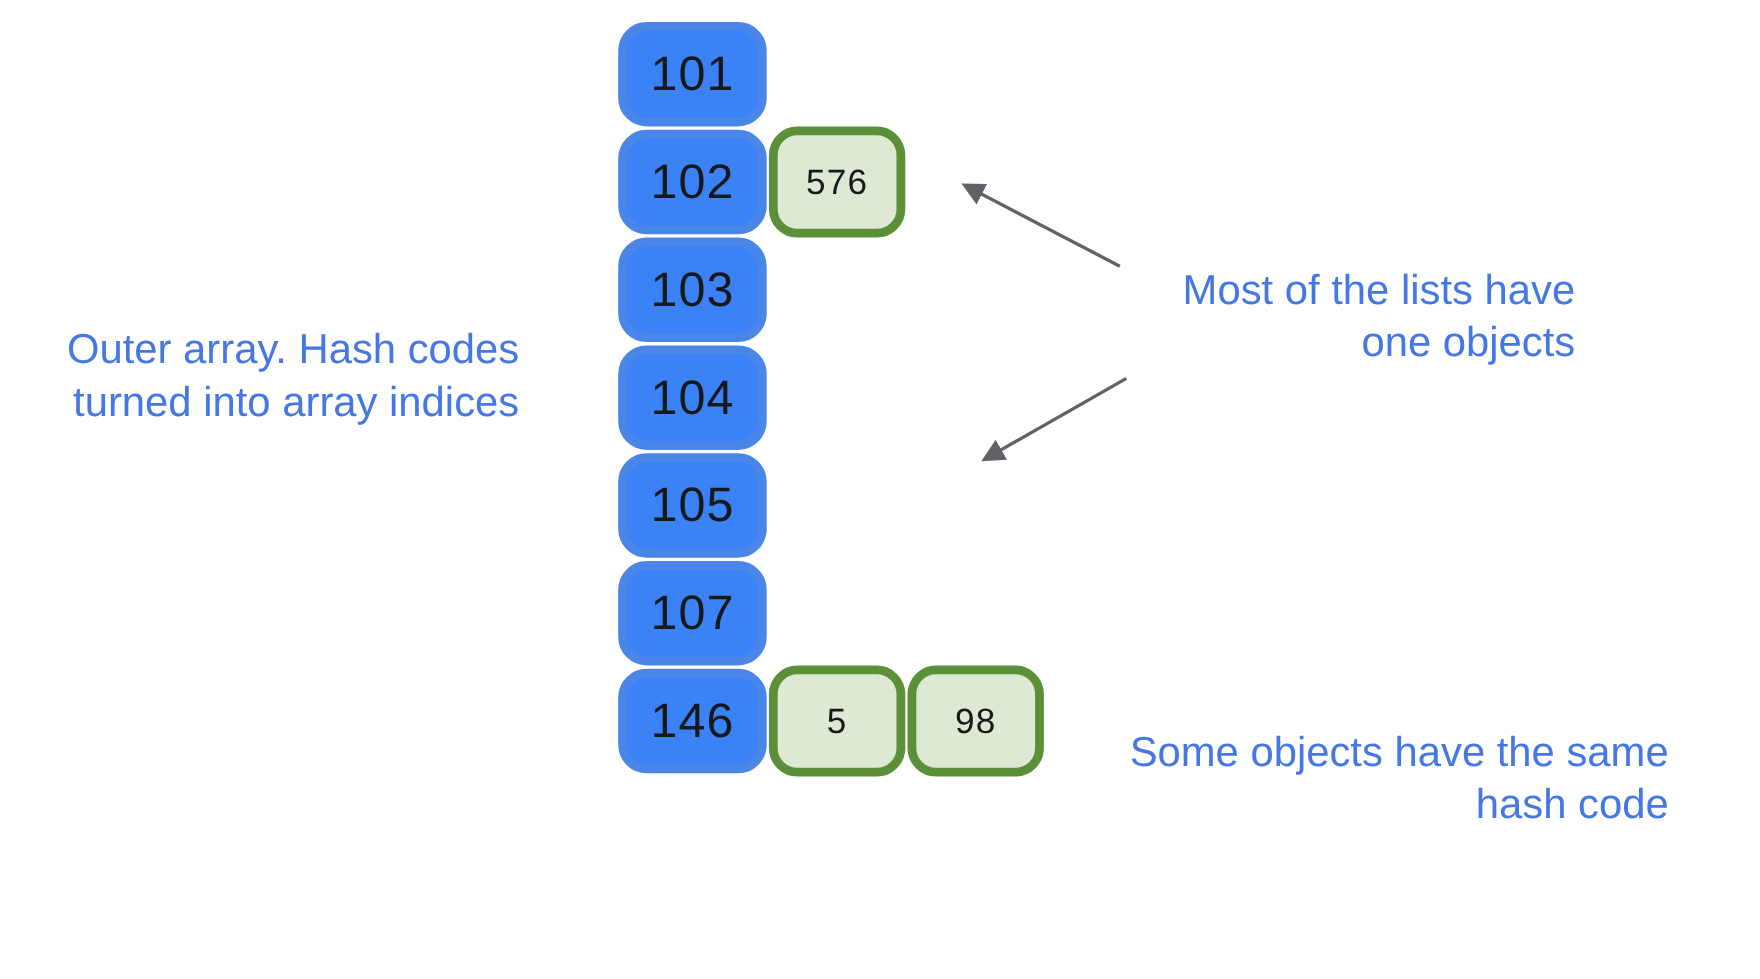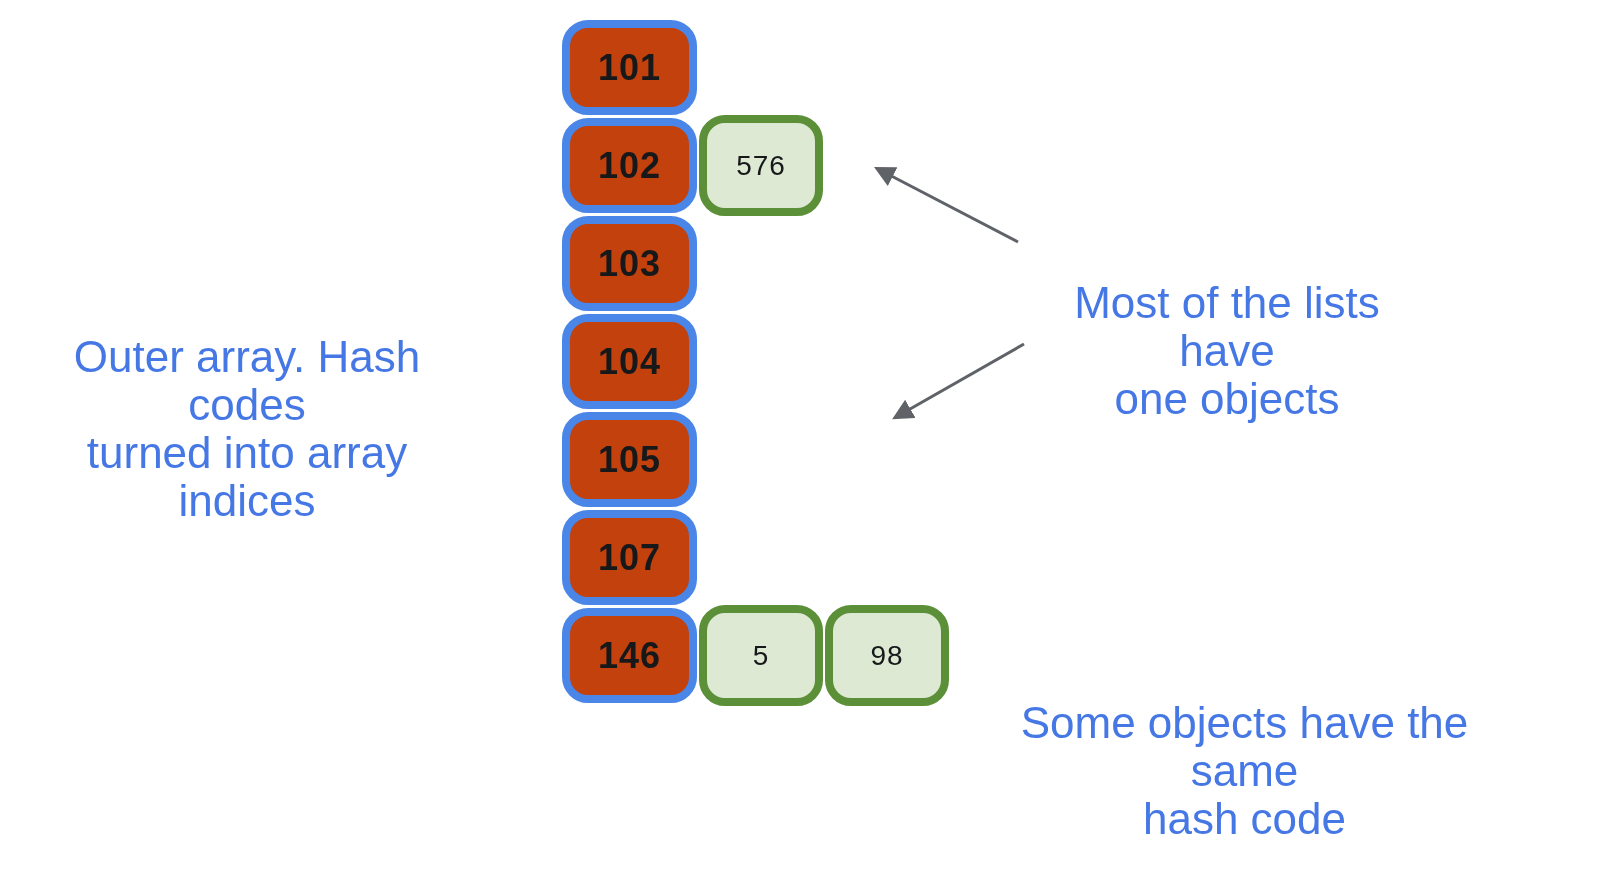--- a/index.html
+++ b/index.html
@@ -22,51 +22,49 @@
   .arrows line { stroke: var(--arrow, #5f6368); stroke-width: 3; }
   .arrows polygon { fill: var(--arrow, #5f6368); }
 
   
   .array-col { position: absolute; left: 562px; top: 20px; }
   .bucket-row { display: flex; align-items: center; height: 95px; margin-bottom: 3px; }
   .acell {
     box-sizing: border-box;
     flex: none;
     width: 135px; height: 95px;
-    background: #c2410c;
+    background: #3b82f6;
     border: 8px solid var(--array-border, #4a86e8);
     border-radius: 26px;
     display: flex; align-items: center; justify-content: center;
-    font-size: 36px;
+    font-size: 44px;
     color: var(--cell-text, #17181a);
     letter-spacing: 1px;
-    font-weight: bold;
   }
   .gcell {
     box-sizing: border-box;
     flex: none;
     width: 124px; height: 101px;
     margin-left: 2px;
     background: var(--list-fill, #dee9d4);
     border: 8px solid var(--list-border, #5b9038);
     border-radius: 26px;
     display: flex; align-items: center; justify-content: center;
-    font-size: 28px;
+    font-size: 32px;
     color: var(--cell-text, #17181a);
     letter-spacing: 1px;
   }
 
   
   .label {
     position: absolute;
     color: var(--label-text, #4577e5);
-    font-size: 44px;
+    font-size: 38px;
     line-height: 48px;
-    text-align: center;
-    margin-top: 39px;
+    text-align: right;
   }
   .label-left   { left: 22px;  top: 294px; width: 450px; }
   .label-right  { left: 1022px; top: 240px; width: 410px; }
   .label-bottom { left: 972px;  top: 660px; width: 545px; }
 </style>
 </head>
 <body>
 
 <div class="canvas">
 

